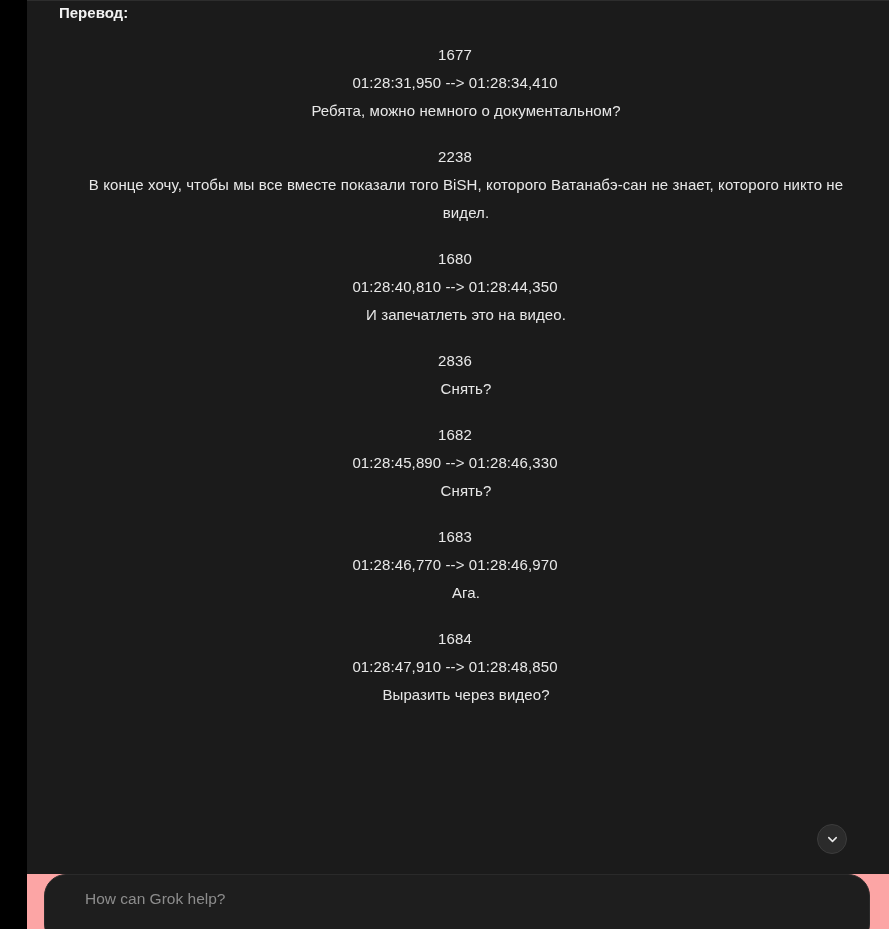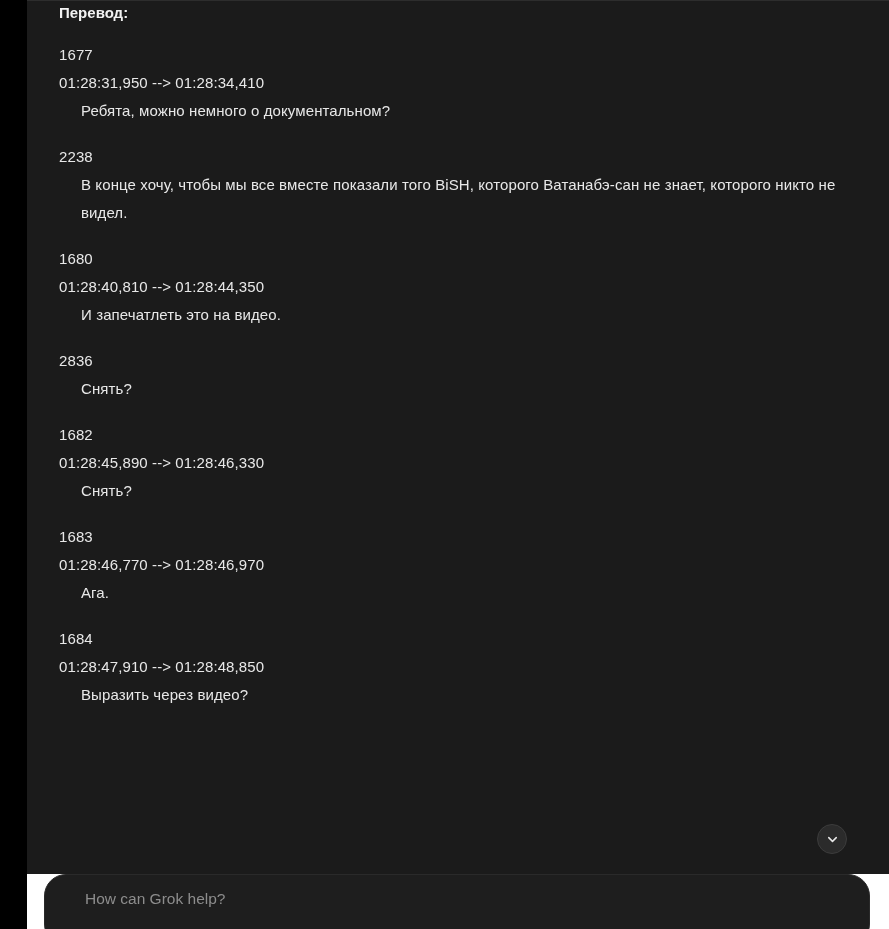--- a/index.html
+++ b/index.html
@@ -58,20 +58,21 @@
   }
   .cue {
     margin-top: 18px;
   }
   .cue-index, .cue-time, .cue-text {
     color: #e8e8e8;
     font-size: 15px;
     line-height: 28px;
     margin: 0;
     letter-spacing: 0.1px;
+    text-align: center;
   }
   .cue-text {
     max-width: 790px;
     margin-left: 22px;
   }
   
   .scroll-fade {
     position: absolute;
     left: 27px;
     top: 856px;
@@ -97,21 +98,21 @@
     z-index: 5;
   }
   .scroll-down-btn svg { display: block; }
   
   .composer-wrap {
     position: absolute;
     left: 27px;
     top: 874px;
     width: 862px;
     height: 55px;
-    background: #ffffff;
+    background: #fca5a5;
   }
   .composer {
     position: absolute;
     left: 17px;
     top: 0px;
     width: 826px;
     height: 72px;
     background: #1e1e1e;
     border: 1px solid #2a2a2a;
     border-radius: 22px;

